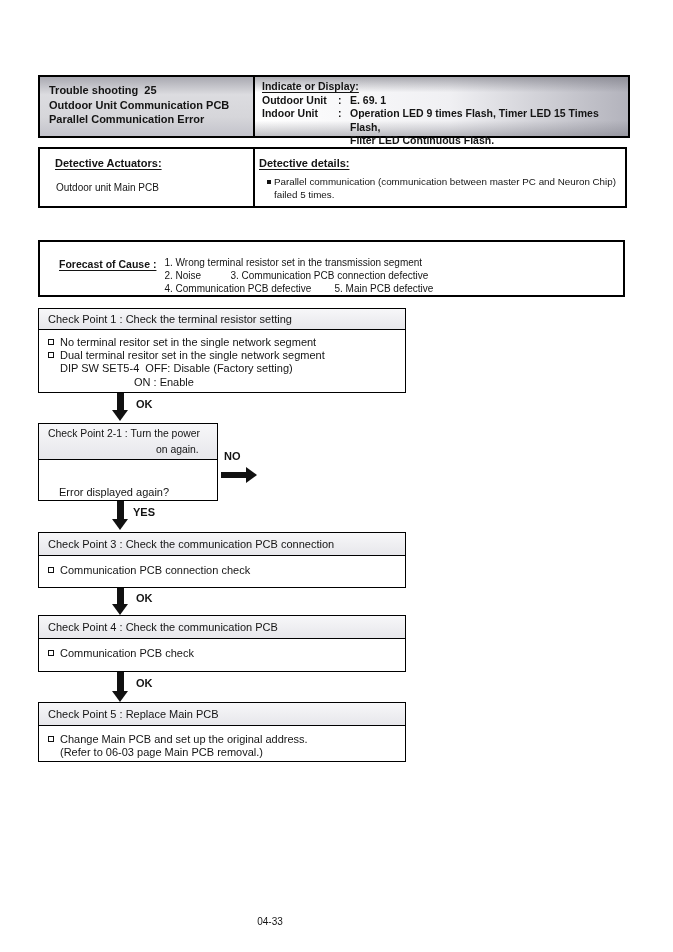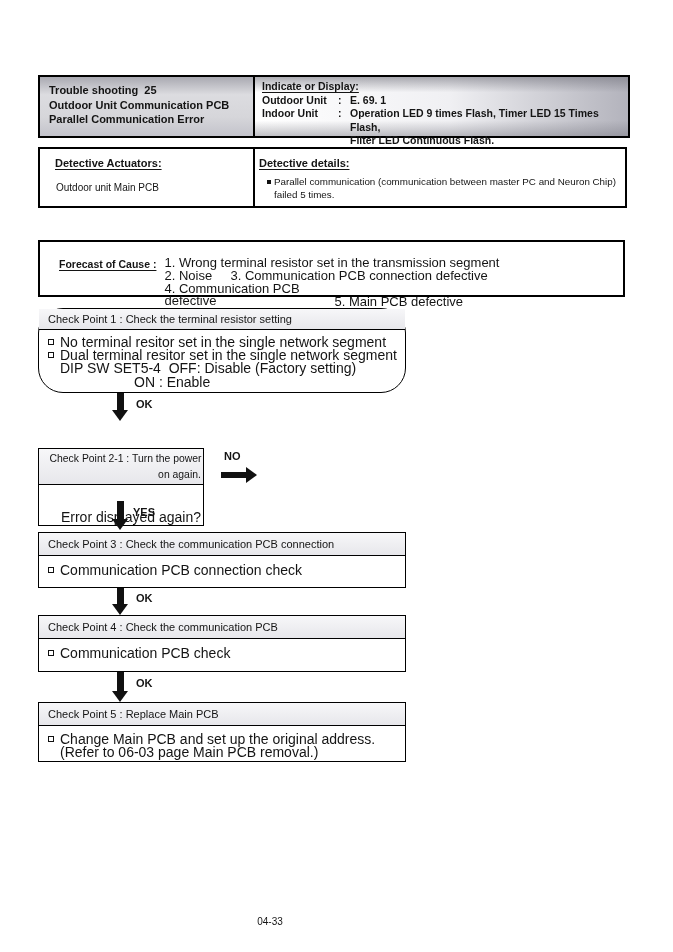--- a/index.html
+++ b/index.html
@@ -38,32 +38,32 @@
   .det-left-title { padding:8px 0 0 15px; font-size:11px; }
   .det-left-val { padding:13px 0 0 16px; font-size:10px; }
   .det-right-title { padding:8px 0 0 4px; font-size:11px; }
   .det-item { display:flex; margin:7px 0 0 12px; width:350px; font-size:9.8px; line-height:12.6px; }
 
   .blt { width:4px; height:4px; background:#111; flex:none; margin:4px 3px 0 0; }
   .cb { width:6px; height:6px; border:1.4px solid #111; flex:none; margin:2.5px 6px 0 0; background:#fff; }
 
   
   .forecast-label { margin:16px 0 0 10px; font-size:10.5px; flex:none; }
-  .forecast-list { margin:15px 0 0 8px; font-size:13px; line-height:12.8px; }
+  .forecast-list { margin:15px 0 0 8px; font-size:10px; line-height:12.8px; }
   .fc2a { display:inline-block; width:66px; }
   .fc3a { display:inline-block; width:170px; }
 
   
   .cp { border:1.5px solid #000; background:#fff; }
   .cp-head {
     border-bottom:1.5px solid #000; padding-left:9px; font-size:11px;
     background:linear-gradient(180deg,#f7f7f9 0%,#e7e7eb 100%);
     display:flex; flex-direction:column; justify-content:center;
   }
-  .cp-body { font-size:14px; line-height:13.2px; }
+  .cp-body { font-size:11px; line-height:13.2px; }
   .chk-item { display:flex; align-items:flex-start; }
   .chk-text { flex:1; }
 
   
   .varrow { display:flex; flex-direction:column; align-items:center; width:16px; }
   .varrow .shaft { width:7px; background:#111; }
   .varrow .head { width:0; height:0; border-left:8px solid transparent; border-right:8px solid transparent; border-top:11px solid #111; }
   .harrow { display:flex; align-items:center; }
   .harrow .shaft { height:6px; background:#111; }
   .harrow .head { width:0; height:0; border-top:8px solid transparent; border-bottom:8px solid transparent; border-left:11px solid #111; }
@@ -125,21 +125,21 @@
       <div>1. Wrong terminal resistor set in the transmission segment</div>
       <div>
         <span class="fc2a">2. Noise</span><span>3. Communication PCB connection defective</span>
       </div>
       <div>
         <span class="fc3a">4. Communication PCB defective</span><span>5. Main PCB defective</span>
       </div>
     </div>
   </div>
 
-  <div class="abs cp" style="left:38px; top:308px; width:368px; height:85px;border-radius:25px;">
+  <div class="abs cp" style="left:38px; top:308px; width:368px; height:85px;">
     <div class="cp-head" style="height:21px;">
       <span>Check Point 1 : Check the terminal resistor setting</span>
     </div>
     <div class="cp-body" style="padding:6px 0 0 9px;">
       <div class="chk-item">
         <span class="cb"></span>
         <span class="chk-text">No terminal resitor set in the single network segment</span>
       </div>
       <div class="chk-item">
         <span class="cb"></span>
@@ -149,21 +149,21 @@
       <div style="margin-left:86px;">ON : Enable</div>
     </div>
   </div>
 
   <div class="abs varrow" style="left:112px; top:393px; height:28px;">
     <div class="shaft" style="height:17px;"></div>
       <div class="head"></div>
   </div>
   <div class="abs flow-label" style="left:136px; top:398px;">OK</div>
 
-  <div class="abs cp" style="left:38px; top:448px; width:166px; height:78px;text-align:center;">
+  <div class="abs cp" style="left:38px; top:423px; width:180px; height:78px;">
     <div class="cp-head" style="height:36px; font-size:10.4px; line-height:15.5px; display:block; padding-top:2px;">
       <div>Check Point 2-1 : Turn the power</div>
       <div style="margin-left:108px;">on again.</div>
     </div>
     <div class="cp-body" style="padding:26px 0 0 20px;">
       <span>Error displayed again?</span>
     </div>
   </div>
 
   <div class="abs flow-label" style="left:224px; top:450px;">NO</div>

